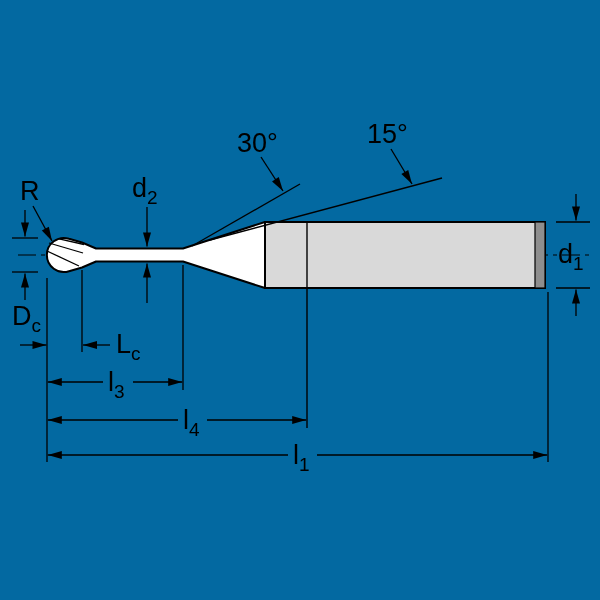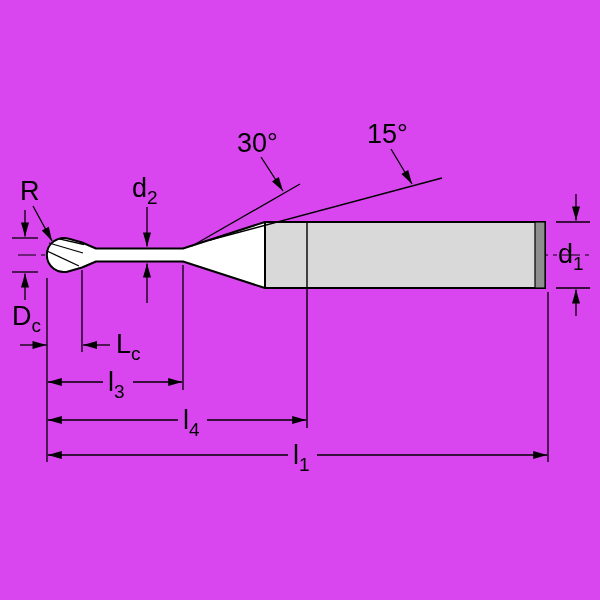--- a/index.html
+++ b/index.html
@@ -1,16 +1,16 @@
 <!DOCTYPE html>
 <html><head>
 <meta charset="utf-8">
 <style>
   html,body{margin:0;padding:0;background:#ffffff;}
-  .stage{width:600px;height:600px;position:relative;background:#d946ef;overflow:hidden;text-align:right;}
+  .stage{width:600px;height:600px;position:relative;background:#0369a1;overflow:hidden;text-align:right;}
   svg{display:block;}
   svg text{font-family:"Liberation Sans","DejaVu Sans",sans-serif;fill:#000;}
   .lbl{font-size:27px;}
   .sub{font-size:19px;}
 </style>
 </head>
 <body>
 
 <div class="stage">
 <svg width="600" height="600" viewBox="0 0 600 600">

